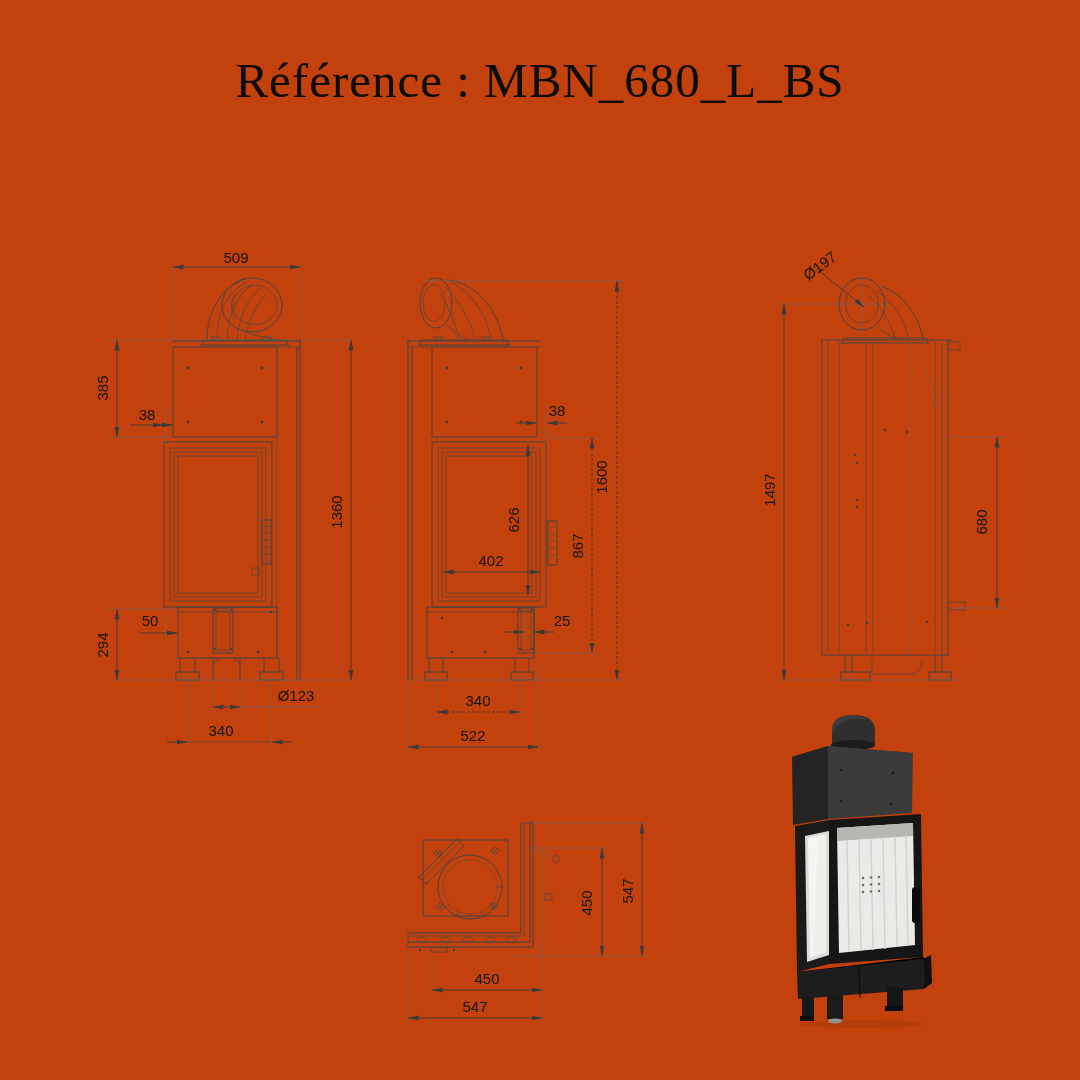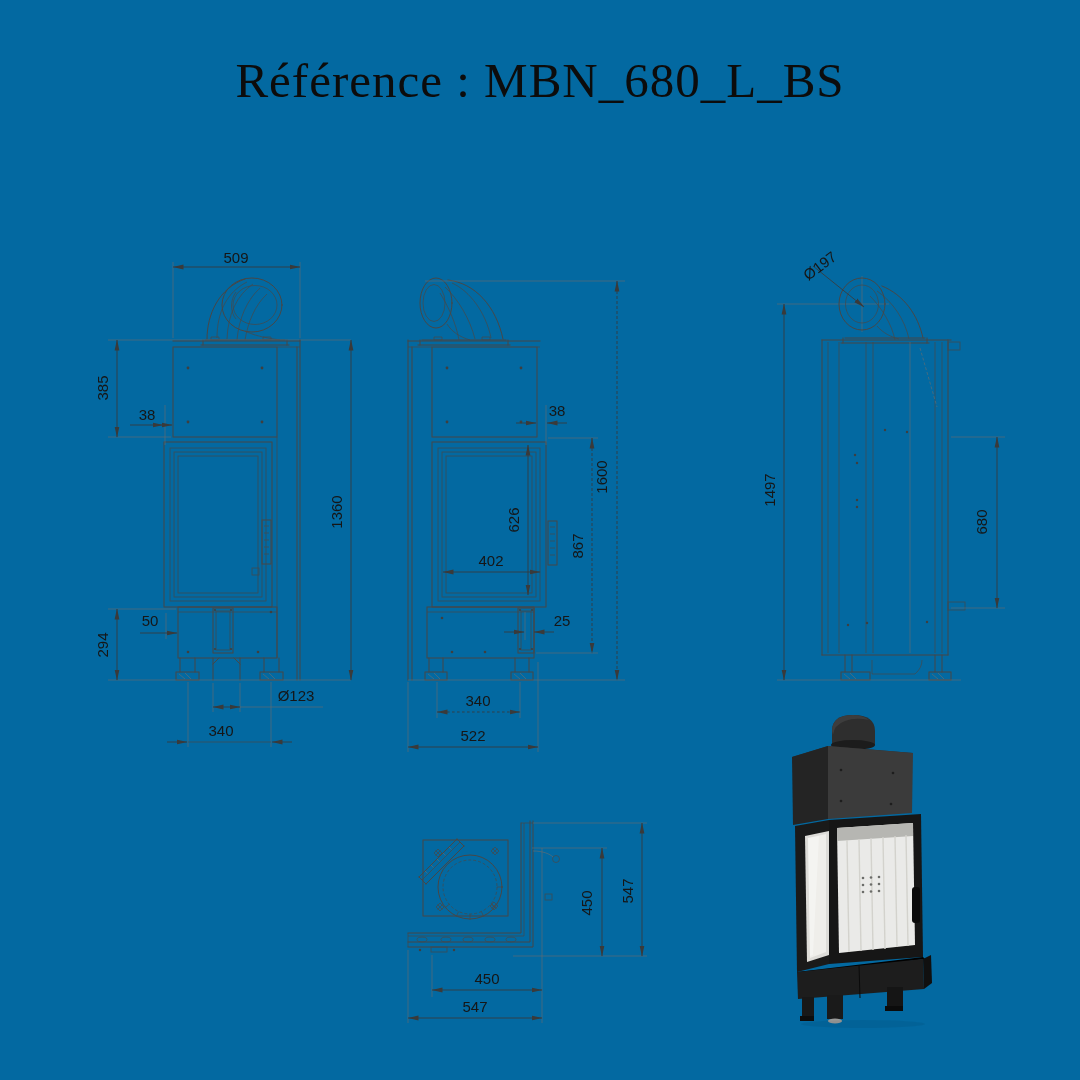--- a/index.html
+++ b/index.html
@@ -1,16 +1,16 @@
 <!DOCTYPE html>
 <html><head>
 <meta charset="utf-8">
 <style>
   html,body{margin:0;padding:0;background:#ffffff;}
-  .sheet{position:relative;width:1080px;height:1080px;background:#0369a1;overflow:hidden;
+  .sheet{position:relative;width:1080px;height:1080px;background:#c2410c;overflow:hidden;
          font-family:"Liberation Sans",sans-serif;}
   .title{position:absolute;left:0;top:52px;width:1080px;margin:0;text-align:center;
          font-family:"Liberation Serif",serif;font-weight:400;font-size:49px;color:#0c0c0c;
          letter-spacing:1px;}
   svg.view{position:absolute;overflow:visible;}
   
   .ln{stroke:#474747;stroke-width:1;fill:none;stroke-linecap:square;}
   .ln2{stroke:#474747;stroke-width:0.7;fill:none;}
   .lt{stroke:#6d6d6d;stroke-width:0.6;fill:none;}
   .dim{stroke:#3a3a3a;stroke-width:0.85;fill:none;}

